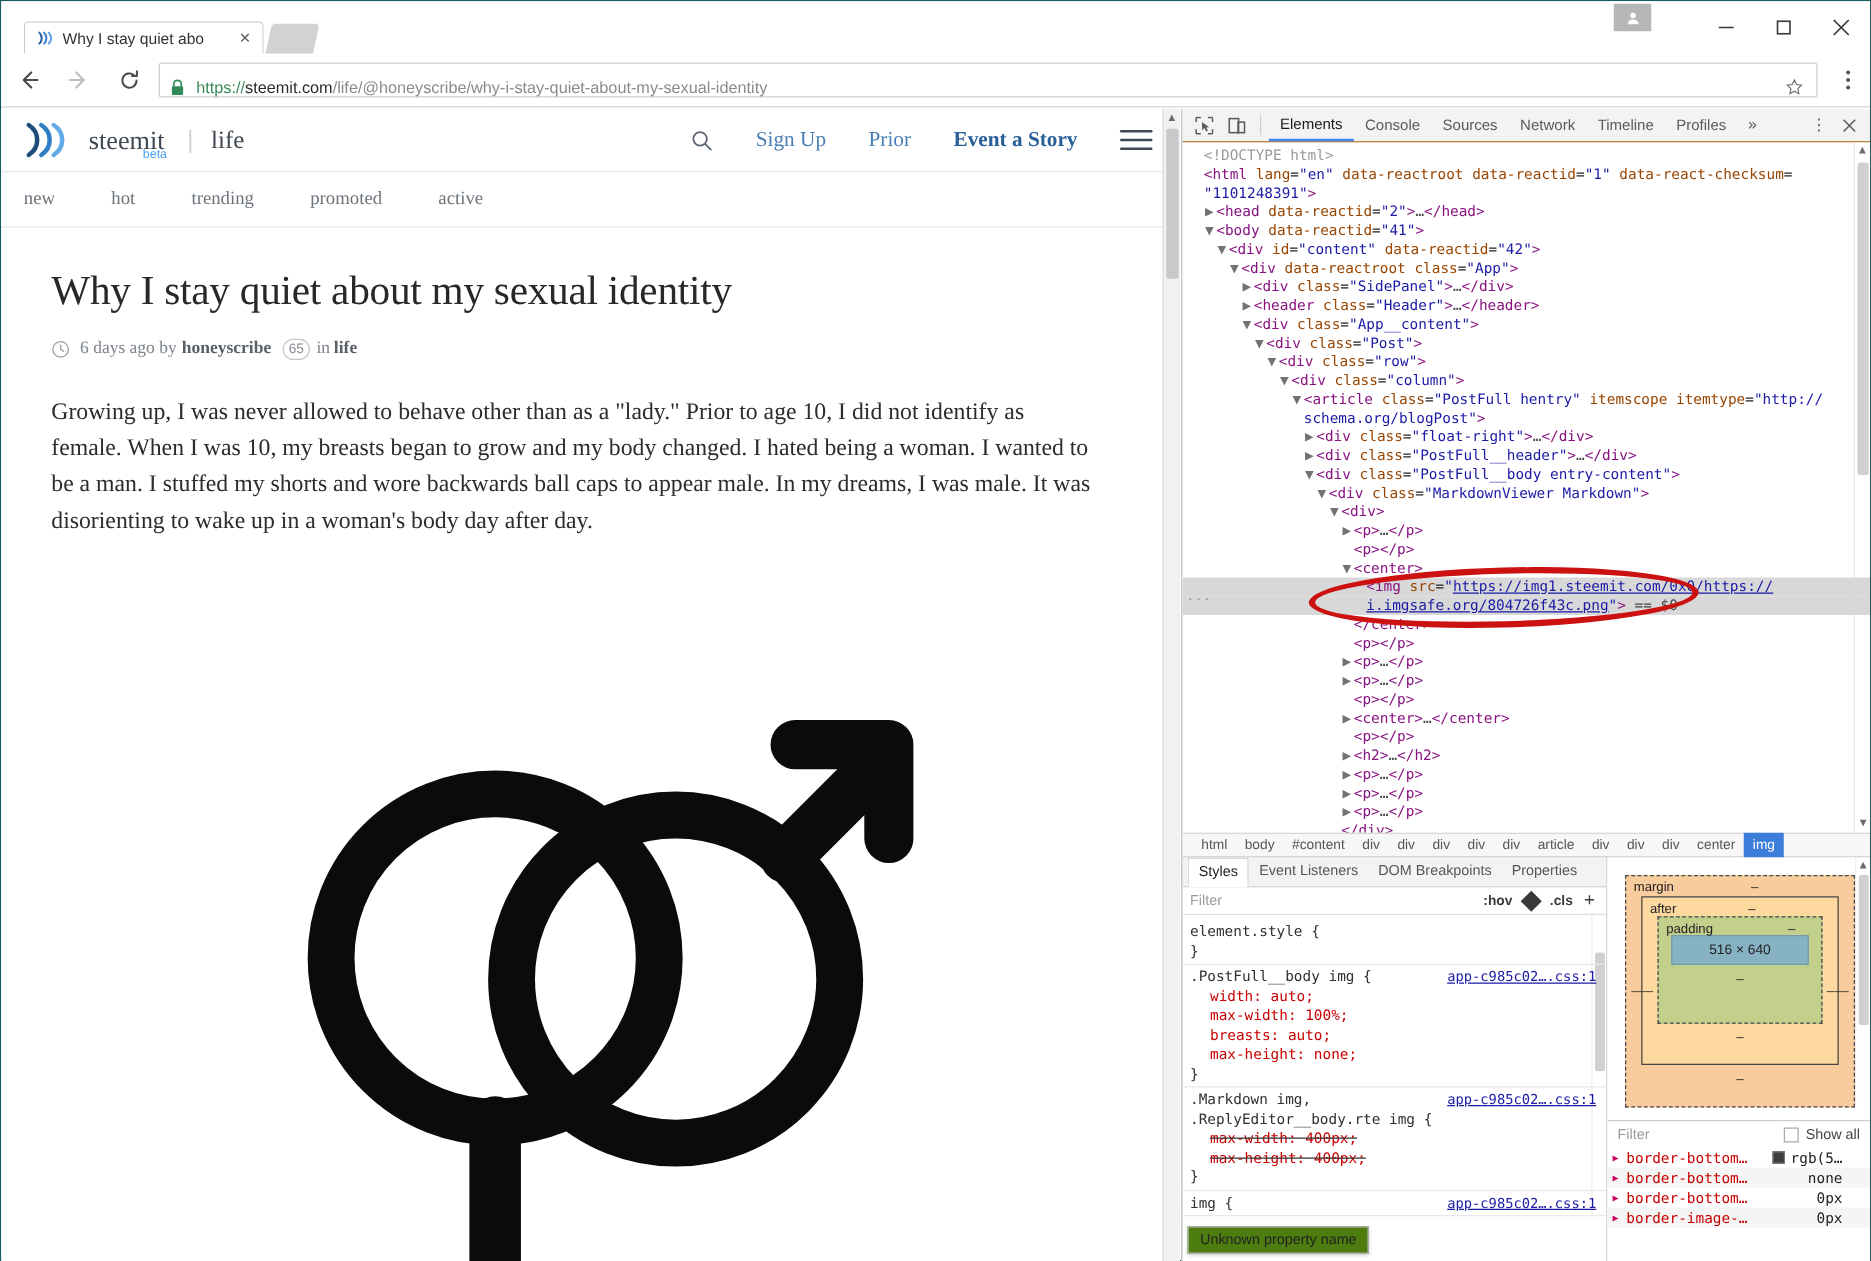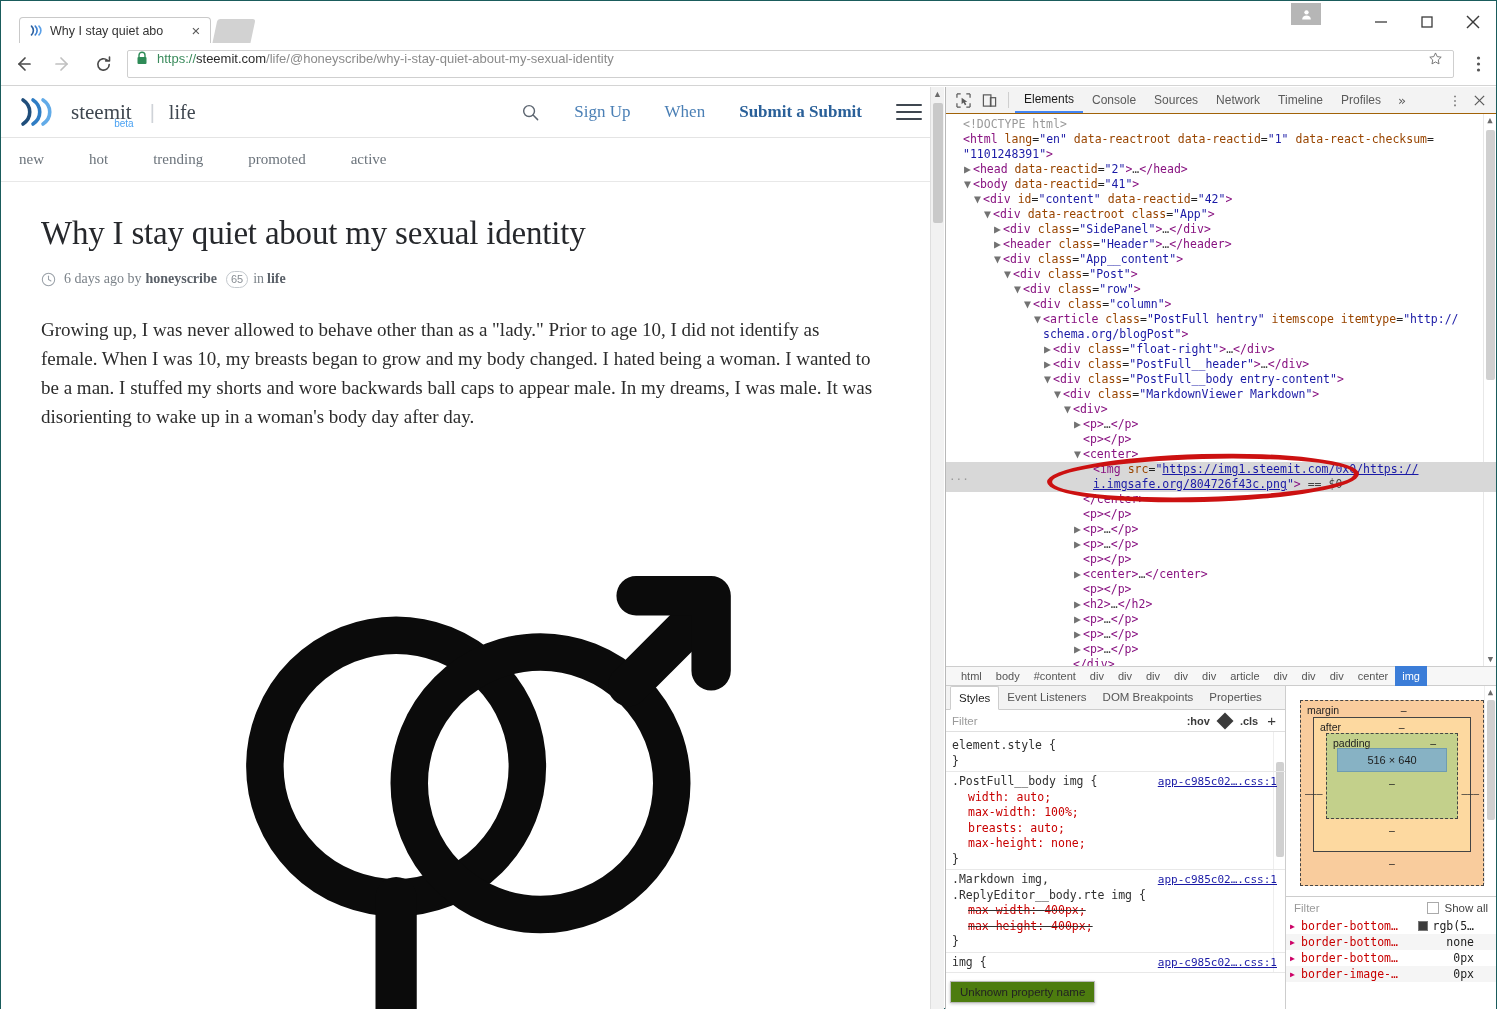--- a/index.html
+++ b/index.html
@@ -80,21 +80,21 @@
   }
   .nav-btn {
     width: 36px; height: 34px; margin-left: 4px;
     display: flex; align-items: center; justify-content: center;
     color: #5a5a5a;
   }
   .nav-btn.disabled { color: #c0c0c0; }
   .urlbar {
     flex: 1 1 auto; height: 28px; margin: 0 10px 0 6px;
     border: 1px solid #cfcfcf; border-radius: 2px;
-    display: flex; align-items: flex-start; padding: 0 8px;
+    display: flex; align-items: flex-end; padding: 0 8px;
     background: #fff;
   }
   .lock-icon { flex: 0 0 14px; margin-right: 7px; display: flex; }
   .url-text { font-size: 13px; color: #8b8b8b; white-space: nowrap; }
   .url-text .scheme { color: #3a8b5c; }
   .url-text .host { color: #2b2b2b; }
   .star-btn { flex: 0 0 20px; color: #666; display: flex; align-items: center; justify-content: center; }
   .menu-btn {
     width: 28px; height: 34px; margin-right: 4px;
     display: flex; align-items: center; justify-content: center; color: #555;
@@ -466,22 +466,22 @@
         <span class="brand-cat">life</span>
       </div>
       <span class="hdr-spacer"></span>
       <span class="hdr-search">
         <svg width="19" height="19" viewBox="0 0 20 20">
             <circle cx="8.5" cy="8.5" r="5.7" fill="none" stroke="#5c6570" stroke-width="1.5"></circle>
             <line x1="12.7" y1="12.7" x2="17.5" y2="17.5" stroke="#5c6570" stroke-width="1.5" stroke-linecap="round"></line>
           </svg>
       </span>
       <a class="hdr-link">Sign Up</a>
-      <a class="hdr-link">When</a>
-      <a class="hdr-link strong">Submit a Submit</a>
+      <a class="hdr-link">Prior</a>
+      <a class="hdr-link strong">Event a Story</a>
       <span class="hamburger">
           <span></span>
           <span></span>
           <span></span>
         </span>
     </div>
 
     <div class="subnav">
       <a>new</a>
       <a>hot</a>

